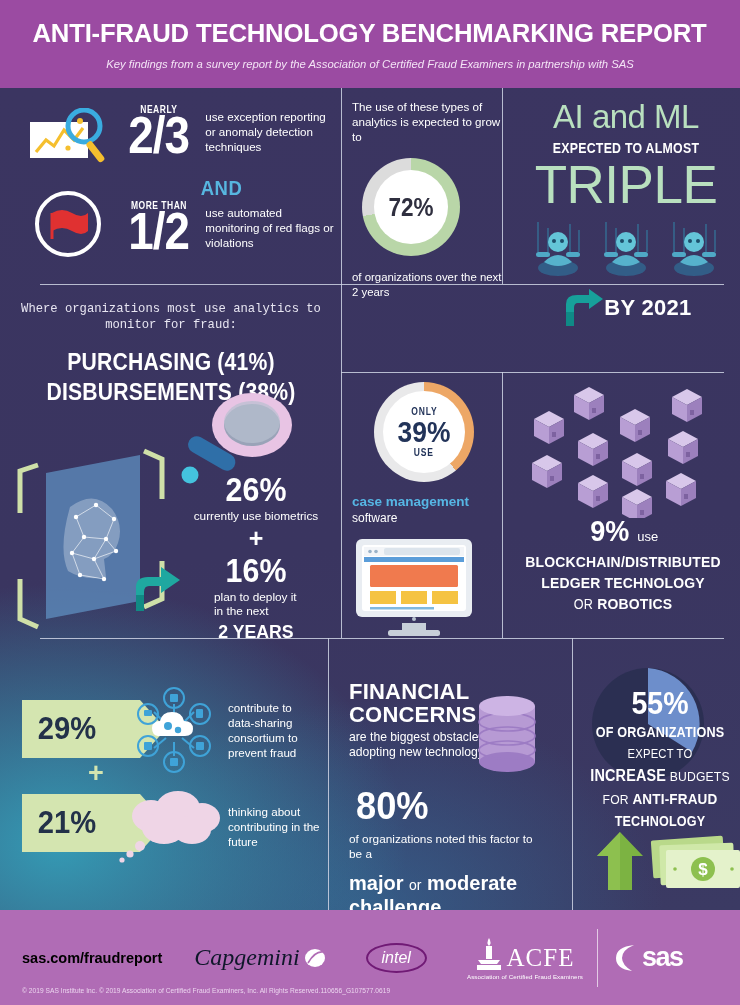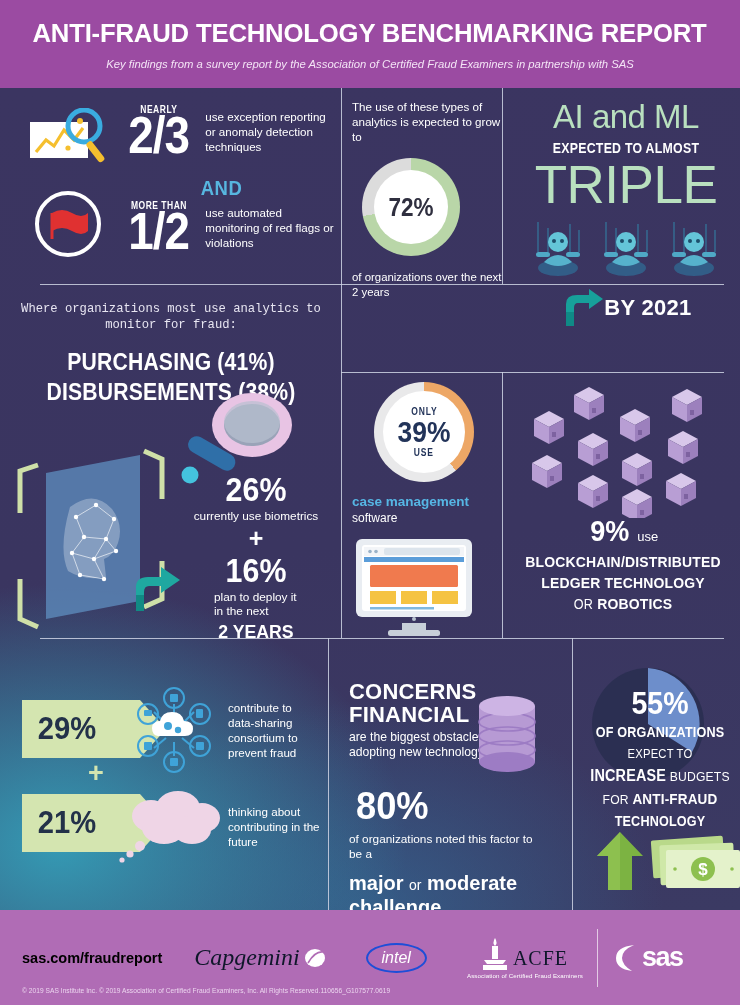--- a/index.html
+++ b/index.html
@@ -199,23 +199,23 @@
   .footer {
     position:absolute; left:0; top:910px; width:740px; height:95px;
     background:#b06cb5;
     display:flex; align-items:center;
   }
   .footer-url { color:#000000; font-size:14.5px; font-weight:bold; margin-left:22px; }
   .logo-row { display:flex; align-items:center; gap:0; margin-left:24px; }
   .cap-logo { color:#0f172a; font-size:24px; font-style:italic; font-family:"Liberation Serif", serif; }
   .intel-logo {
     color:#ffffff; font-size:16px; font-style:italic; padding:4px 14px;
-    border:2px solid #1d4ed8; border-radius:50%;
-  }
-  .acfe-logo { color:#0f172a; font-family:"Liberation Serif", serif; font-size:20px; letter-spacing:1px;margin-top:9px; }
+    border:2px solid #701a75; border-radius:50%;
+  }
+  .acfe-logo { color:#ffffff; font-family:"Liberation Serif", serif; font-size:25px; letter-spacing:1px;margin-top:9px; }
   .acfe-sub { color:#ffffff; font-size:6.2px; letter-spacing:0.1px; text-align:center; margin-top:1px; }
   .sas-logo { color:#ffffff; font-size:27px; font-weight:bold; letter-spacing:-1.5px; }
   .copyright {
     position:absolute; left:22px; bottom:11px;
     color:#ecd5ef; font-size:6.6px; letter-spacing:0.05px;
   }
   .vsep { width:1px; height:58px; background:#ffffff; opacity:.65; margin:0 14px; }
 </style>
 </head>
 <body>
@@ -542,22 +542,22 @@
           <circle cx="12" cy="68" r="3.6" fill="#efd5e6"></circle>
           <circle cx="4" cy="74" r="2.6" fill="#efd5e6"></circle>
         </svg>
       </div>
 
       <div class="p7-desc" style="position:absolute; left:228px; top:146px; width:96px;">thinking about contributing in the future</div>
     </div>
 
     <div class="p8">
       <div style="position:absolute; left:16px; top:22px; width:145px;">
+        <div class="fin-hd">FINANCIAL</div>
         <div class="fin-hd">CONCERNS</div>
-        <div class="fin-hd">FINANCIAL</div>
         <div class="fin-sub">are the biggest obstacle in adopting new technology</div>
       </div>
 
       <div style="position:absolute; left:142px; top:36px;">
         <svg width="64" height="86" viewBox="0 0 64 86">
           <rect x="4" y="12" width="56" height="56" fill="#b79ad4"></rect>
           <ellipse cx="32" cy="68" rx="28" ry="10" fill="#9d7cc4"></ellipse>
           <g stroke="#9d7cc4" stroke-width="1.6" fill="none">
             <ellipse cx="32" cy="28" rx="28" ry="9"></ellipse>
             <ellipse cx="32" cy="42" rx="28" ry="9"></ellipse>

